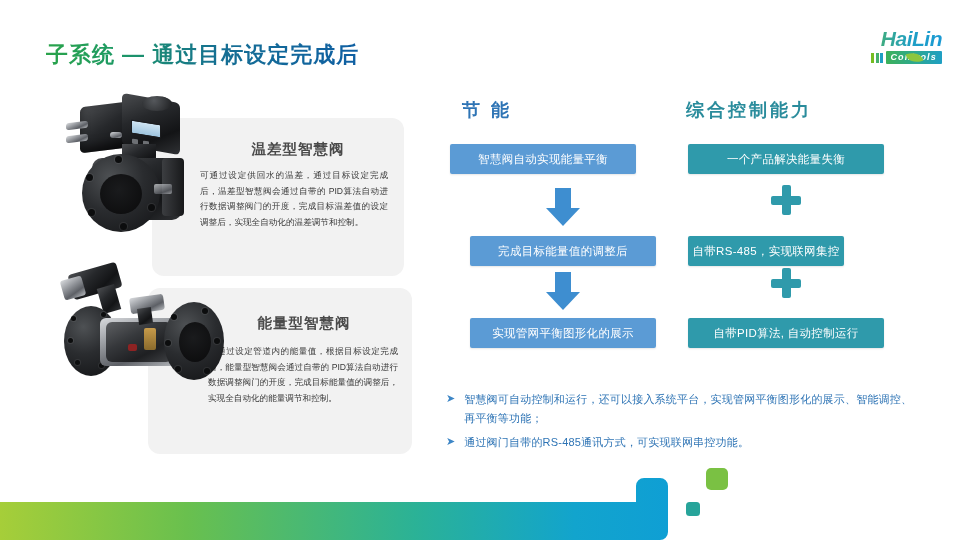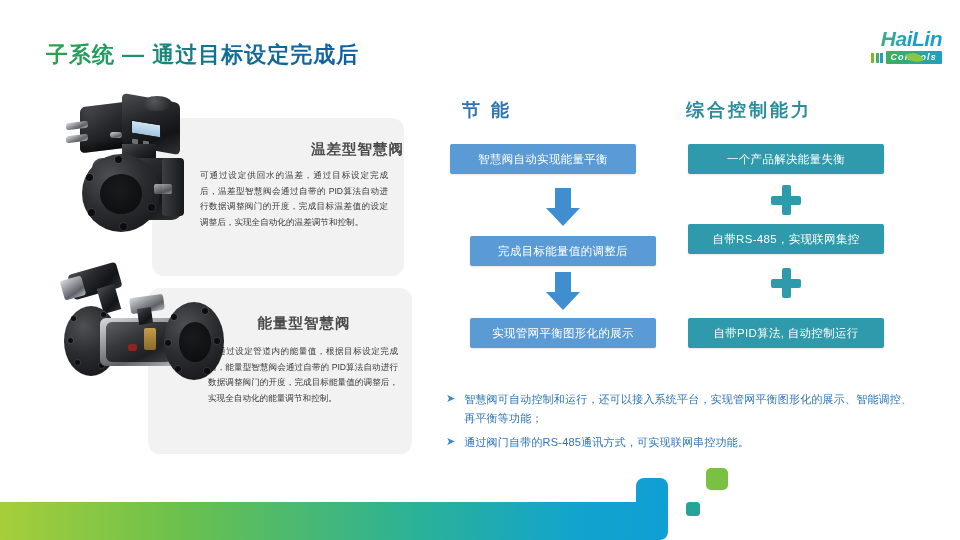--- a/index.html
+++ b/index.html
@@ -44,21 +44,21 @@
   
   .card{
     position:absolute;background:#f2f2f2;border-radius:12px;
   }
   #card1{left:152px;top:118px;width:252px;height:158px;}
   #card2{left:148px;top:288px;width:264px;height:166px;}
   .card-title{
     position:absolute;left:0;right:0;text-align:center;
     font-size:14.5px;font-weight:bold;color:#4a4a4a;letter-spacing:1px;
   }
-  #card1 .card-title{top:22px;padding-left:40px;text-align:right;}
+  #card1 .card-title{top:22px;padding-left:40px;}
   #card2 .card-title{top:26px;padding-left:48px;}
   .card-body{
     position:absolute;font-size:8.6px;line-height:15.5px;color:#3a3a3a;
     text-align:justify;
   }
   #card1 .card-body{left:48px;right:16px;top:50px;}
   #card2 .card-body{left:60px;right:14px;top:56px;}
 
   
   .valve{position:absolute;}
@@ -86,21 +86,21 @@
     justify-content:center;color:#fff;font-size:11.5px;letter-spacing:.3px;
     box-shadow:0 1px 2px rgba(0,0,0,.10);
   }
   .fbox.blue{background:#5b9bd5;}
   .fbox.teal{background:#2f9aab;}
 
   #b-e1{left:450px;top:144px;width:186px;}
   #b-e2{left:470px;top:236px;width:186px;}
   #b-e3{left:470px;top:318px;width:186px;}
   #b-c1{left:688px;top:144px;width:196px;}
-  #b-c2{left:688px;top:224px;width:196px;text-align:right;}
+  #b-c2{left:688px;top:236px;width:156px;text-align:right;}
   #b-c3{left:688px;top:318px;width:196px;}
 
   .arrow{position:absolute;width:34px;height:40px;}
   .arrow .stem{position:absolute;left:9px;top:0;width:16px;height:22px;background:#3e8ed0;}
   .arrow .head{position:absolute;left:0;top:20px;width:0;height:0;
     border-left:17px solid transparent;border-right:17px solid transparent;border-top:18px solid #3e8ed0;}
   #arr1{left:546px;top:188px;}
   #arr2{left:546px;top:272px;}
 
   .plus{position:absolute;width:30px;height:30px;}

